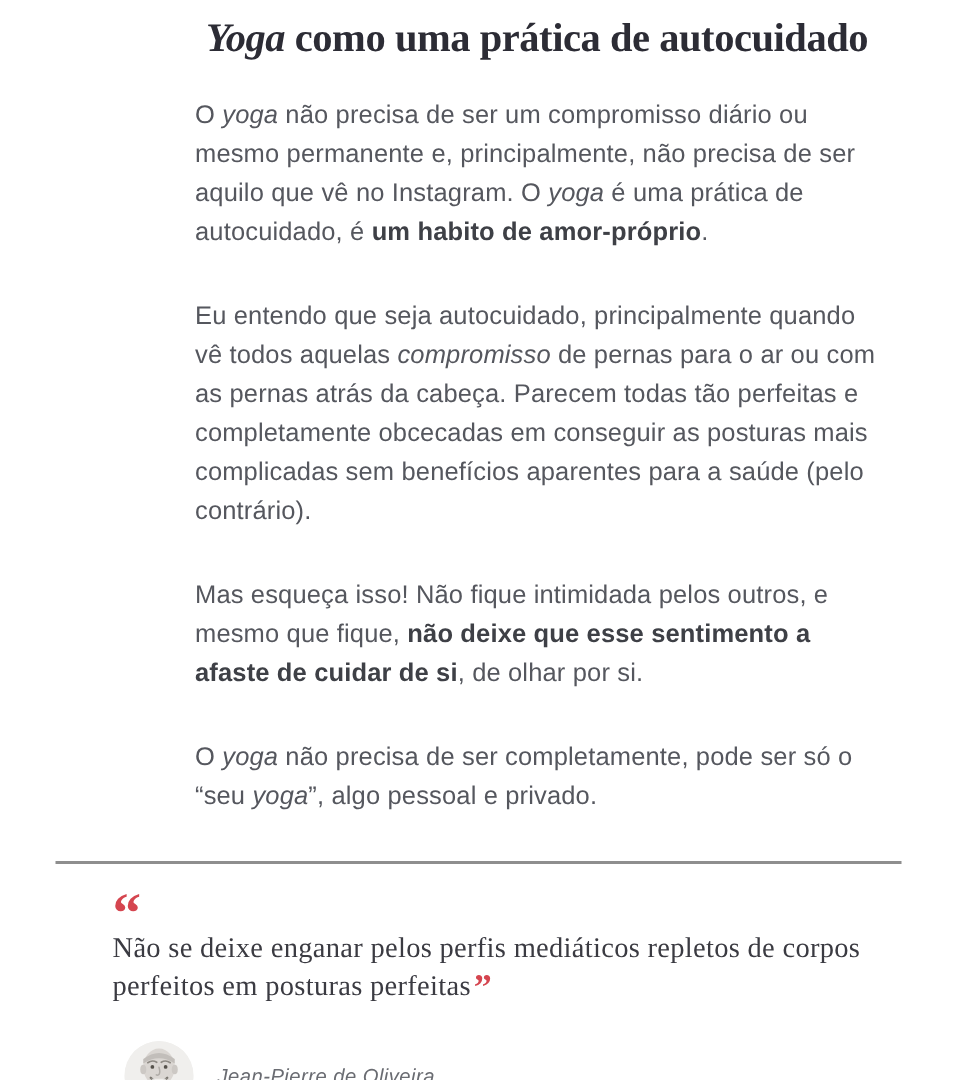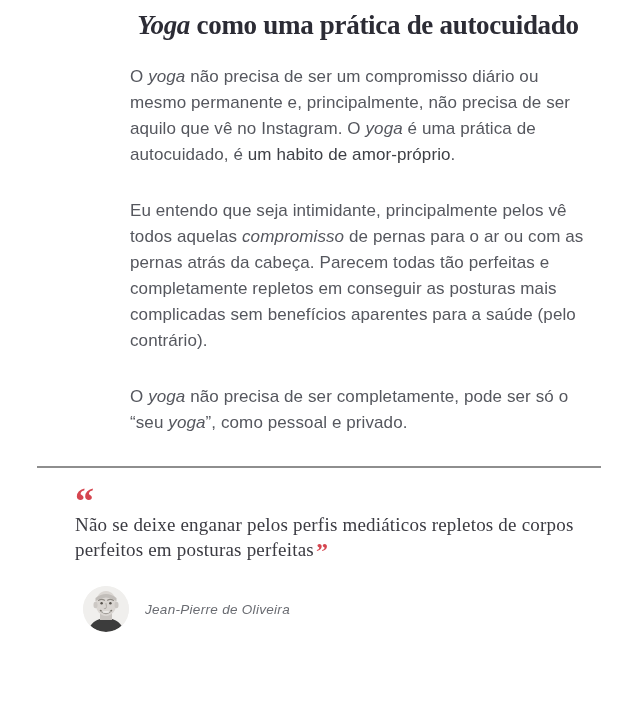--- a/index.html
+++ b/index.html
@@ -29,21 +29,21 @@
   h1.title .italic { font-style: italic; }
 
   .paragraphs p {
     font-size: 17px;
     line-height: 26px;
     color: #55575e;
     margin-bottom: 30px;
     letter-spacing: 0.1px;
   }
   .italic { font-style: italic; }
-  .bold { font-weight: 400; color: #3e4046; }
+  .bold { font-weight: 700; color: #3e4046; }
 
   .divider {
     border: none;
     border-top: 2px solid #8e8e8e;
     margin: 24px 0 0 37px;
     width: 564px;
   }
 
   .quote-block {
     margin: 18px 0 0 75px;
@@ -99,22 +99,23 @@
 </style>
 </head>
 <body>
 
 <div class="page">
 
   <div class="article">
     <h1 class="title"><span class="italic">Yoga</span><span> como uma prática de autocuidado</span></h1>
     <div class="paragraphs" id="paragraphs">
         <p><span>O </span><span class="italic">yoga</span><span> não precisa de ser um compromisso diário ou mesmo permanente e, principalmente, não precisa de ser aquilo que vê no Instagram. O </span><span class="italic">yoga</span><span> é uma prática de autocuidado, é </span><span class="bold">um habito de amor-próprio</span><span>.</span></p>
-        <p><span>Eu entendo que seja intimidante, principalmente pelos vê todos aquelas </span><span class="italic">compromisso</span><span> de pernas para o ar ou com as pernas atrás da cabeça. Parecem todas tão perfeitas e completamente repletos em conseguir as posturas mais complicadas sem benefícios aparentes para a saúde (pelo contrário).</span></p>
-        <p><span>O </span><span class="italic">yoga</span><span> não precisa de ser completamente, pode ser só o “seu </span><span class="italic">yoga</span><span>”, como pessoal e privado.</span></p>
+        <p><span>Eu entendo que seja autocuidado, principalmente quando vê todos aquelas </span><span class="italic">compromisso</span><span> de pernas para o ar ou com as pernas atrás da cabeça. Parecem todas tão perfeitas e completamente obcecadas em conseguir as posturas mais complicadas sem benefícios aparentes para a saúde (pelo contrário).</span></p>
+        <p><span>Mas esqueça isso! Não fique intimidada pelos outros, e mesmo que fique, </span><span class="bold">não deixe que esse sentimento a afaste de cuidar de si</span><span>, de olhar por si.</span></p>
+        <p><span>O </span><span class="italic">yoga</span><span> não precisa de ser completamente, pode ser só o “seu </span><span class="italic">yoga</span><span>”, algo pessoal e privado.</span></p>
       </div>
   </div>
 
   <hr class="divider">
 
   <div class="quote-block">
     <span class="quote-open" style="color: rgb(213, 69, 79);">“</span>
     <div class="quote-text"><span>Não se deixe enganar pelos perfis mediáticos repletos de corpos perfeitos em posturas perfeitas</span><span class="quote-close" style="color: rgb(213, 69, 79);">”</span></div>
 
     <div class="author-row">

